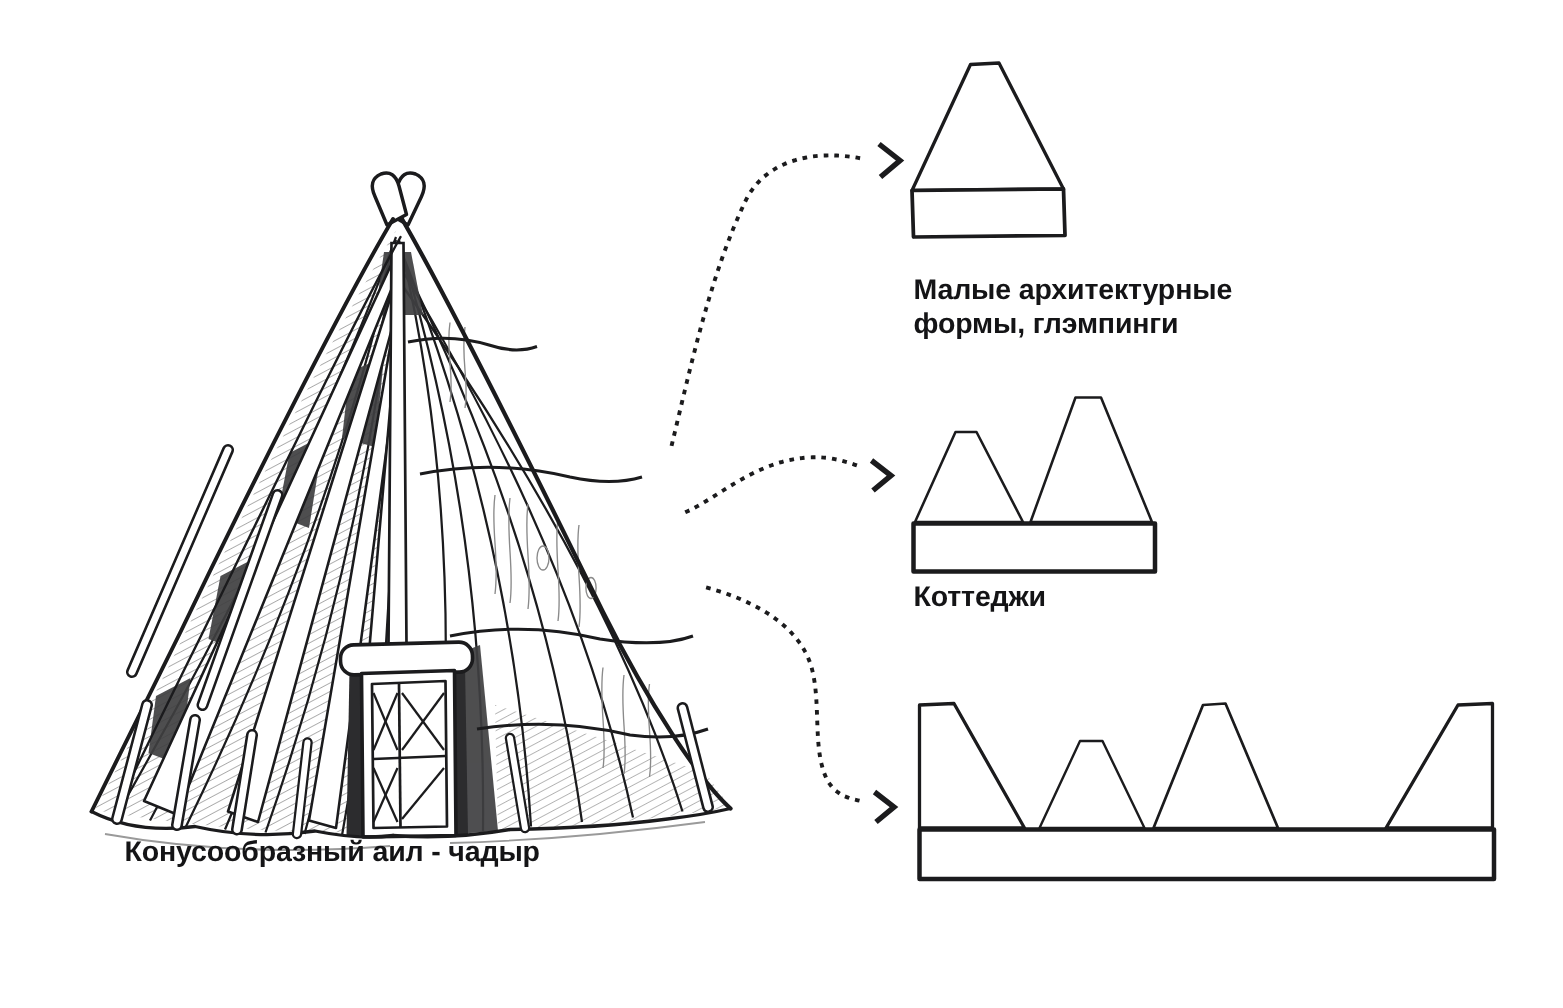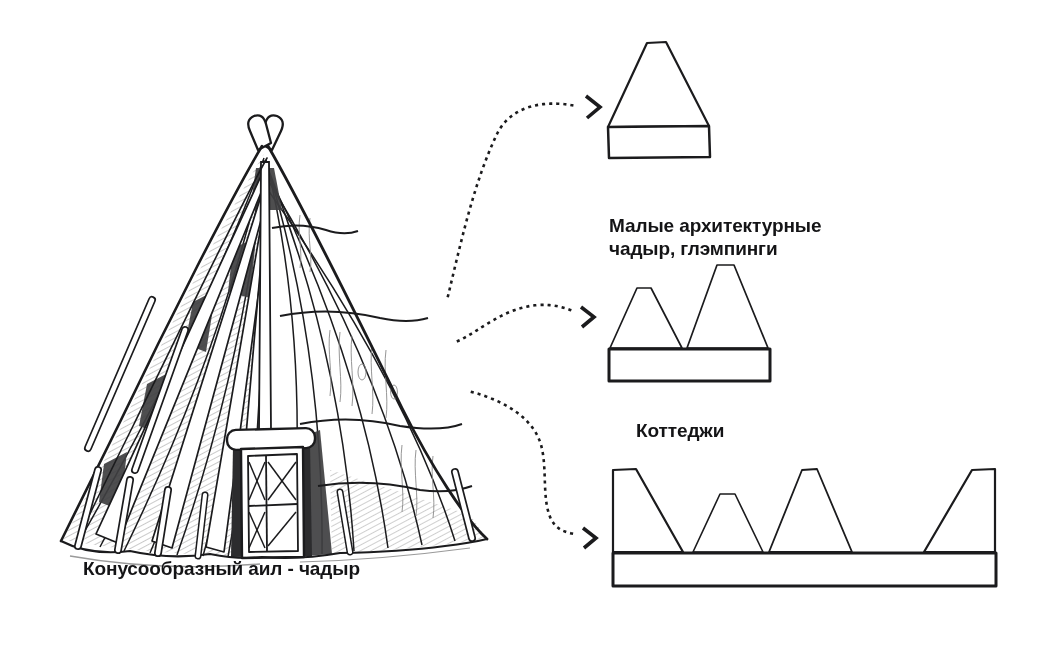--- a/index.html
+++ b/index.html
@@ -4,21 +4,21 @@
 <style>
   html,body{margin:0;padding:0;background:#f6f6f6;}
   .canvas{
     position:relative;width:1042px;height:672px;background:#ffffff;
     overflow:hidden;font-family:"Liberation Sans","DejaVu Sans",sans-serif;
   }
   .abs{position:absolute;}
   svg{display:block;}
   .lbl{
     position:absolute;font-weight:700;font-size:19px;line-height:23px;
-    color:#141416;letter-spacing:-0.1px;white-space:nowrap;margin-top:32px;
+    color:#141416;letter-spacing:-0.1px;white-space:nowrap;
   }
   .lbl span{display:block;}
   .caption{
     position:absolute;font-weight:700;font-size:19px;color:#141416;
     letter-spacing:-0.1px;white-space:nowrap;text-align:right;
   }
 </style>
 </head>
 <body>
 
@@ -177,31 +177,31 @@
   <div class="caption" style="left:83px;top:558px">Конусообразный аил - чадыр</div>
 
   <svg class="abs" style="left:596px;top:34px" width="126" height="130" viewBox="596 34 126 130">
     <g fill="#ffffff" stroke="#1b1b1d" stroke-linejoin="round">
       <path d="M647,43 L666,42 L709,126 L608,127 Z" stroke-width="2.2"></path>
       <path d="M608,127 L709,126 L710,157 L609,158 Z" stroke-width="2.5"></path>
     </g>
   </svg>
   <div class="lbl" style="left:609px;top:182px">
     <span>Малые архитектурные</span>
-    <span>чадыр, глэмпинги</span>
+    <span>формы, глэмпинги</span>
   </div>
 
   <svg class="abs" style="left:598px;top:256px" width="182" height="132" viewBox="598 256 182 132">
     <g fill="#ffffff" stroke="#1b1b1d" stroke-linejoin="round">
       <path d="M637,288 L651,288 L682,348 L610,348 Z" stroke-width="1.7"></path>
       <path d="M717,265 L734,265 L768,348 L687,348 Z" stroke-width="1.7"></path>
       <path d="M609,349 L770,349 L770,381 L609,381 Z" stroke-width="3"></path>
     </g>
   </svg>
-  <div class="lbl" style="left:636px;top:387px">
+  <div class="lbl" style="left:609px;top:387px">
     <span>Коттеджи</span>
   </div>
 
   <svg class="abs" style="left:605px;top:460px" width="400" height="132" viewBox="605 460 400 132">
     <g fill="#ffffff" stroke="#1b1b1d" stroke-linejoin="round">
       <path d="M613,552 L613,470 L636,469 L683,552 Z" stroke-width="2.2"></path>
       <path d="M693,552 L720,494 L735,494 L763,552 Z" stroke-width="1.6"></path>
       <path d="M769,552 L802,470 L817,469 L852,552 Z" stroke-width="1.8"></path>
       <path d="M924,552 L972,470 L995,469 L995,552 Z" stroke-width="2.2"></path>
       <path d="M613,553 L996,553 L996,586 L613,586 Z" stroke-width="3"></path>

